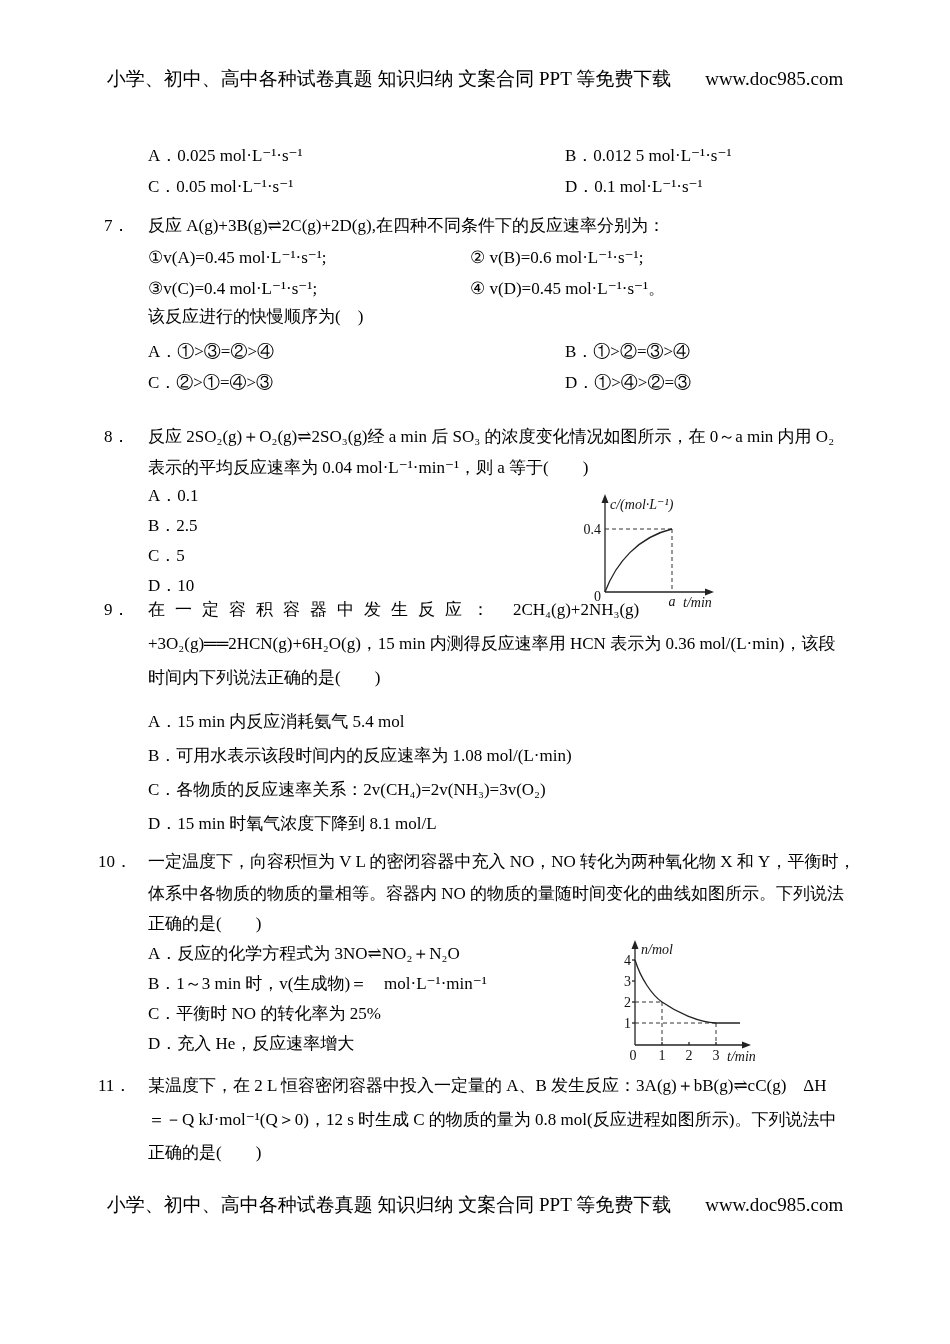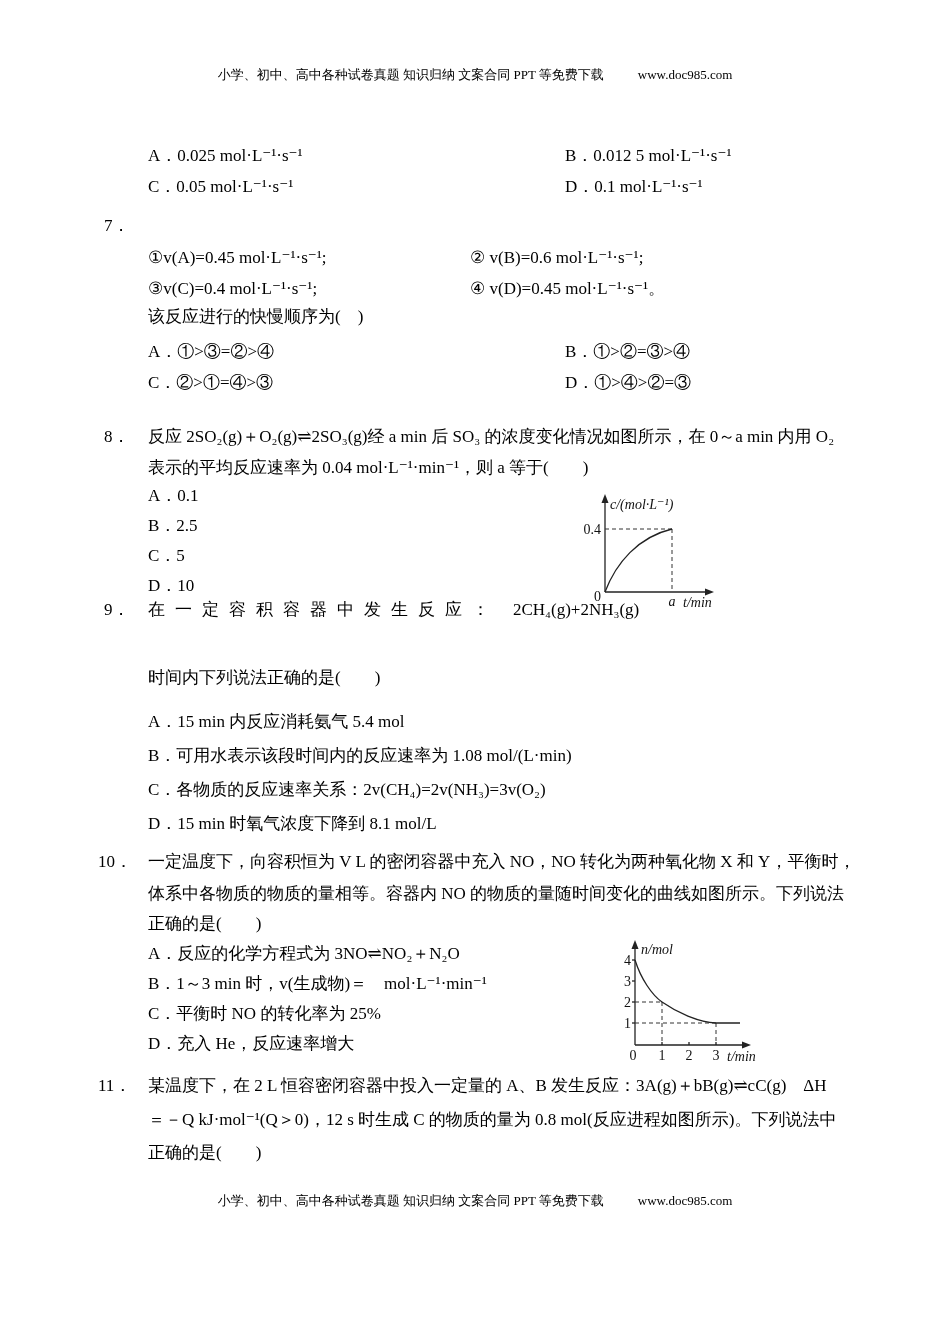--- a/index.html
+++ b/index.html
@@ -2,21 +2,21 @@
 <html><head>
 <meta charset="utf-8">
 <style>
   html,body{margin:0;padding:0;background:#e8e8e8;}
   .page{
     position:relative;width:950px;height:1344px;background:#ffffff;
     font-family:"Liberation Serif","DejaVu Serif",serif;
     font-size:17px;color:#000;overflow:hidden;margin:0 auto;
   }
   .line{position:absolute;white-space:nowrap;line-height:22px;}
-  .hdr{position:absolute;left:0;width:100%;text-align:center;font-size:13px;white-space:nowrap;}
+  .hdr{position:absolute;left:0;width:100%;text-align:center;font-size:19px;white-space:nowrap;}
   .hdr .site{margin-left:34px;}
   .num{position:absolute;white-space:nowrap;line-height:22px;}
   .spaced{letter-spacing:10px;}
   .tail{margin-left:14px;}
   svg{position:absolute;overflow:visible;}
   svg text{font-family:"Liberation Serif","DejaVu Serif",serif;font-size:14px;fill:#111;}
   svg .it{font-style:italic;}
   .stroke{stroke:#222;stroke-width:1.3;fill:none;}
   .dash{stroke:#333;stroke-width:1;fill:none;stroke-dasharray:4 3;}
   .ah{fill:#222;stroke:none;}
@@ -29,20 +29,21 @@
   <div class="hdr" style="top:66px;">
     <span>小学、初中、高中各种试卷真题 知识归纳 文案合同 PPT 等免费下载</span><span class="site">www.doc985.com</span>
   </div>
 
   <div class="line" style="left:148px;top:145px;">A．0.025 mol·L⁻¹·s⁻¹</div>
   <div class="line" style="left:565px;top:145px;">B．0.012 5 mol·L⁻¹·s⁻¹</div>
   <div class="line" style="left:148px;top:176px;">C．0.05 mol·L⁻¹·s⁻¹</div>
   <div class="line" style="left:565px;top:176px;">D．0.1 mol·L⁻¹·s⁻¹</div>
 
   <div class="num" style="left:104px;top:215px;">7．</div>
+  <div class="line" style="left:148px;top:215px;">反应 A(g)+3B(g)⇌2C(g)+2D(g),在四种不同条件下的反应速率分别为：</div>
   <div class="line" style="left:148px;top:247px;">①v(A)=0.45 mol·L⁻¹·s⁻¹;</div>
   <div class="line" style="left:470px;top:247px;">② v(B)=0.6 mol·L⁻¹·s⁻¹;</div>
   <div class="line" style="left:148px;top:278px;">③v(C)=0.4 mol·L⁻¹·s⁻¹;</div>
   <div class="line" style="left:470px;top:278px;">④ v(D)=0.45 mol·L⁻¹·s⁻¹。</div>
   <div class="line" style="left:148px;top:306px;">该反应进行的快慢顺序为(　)</div>
   <div class="line" style="left:148px;top:341px;">A．①&gt;③=②&gt;④</div>
   <div class="line" style="left:565px;top:341px;">B．①&gt;②=③&gt;④</div>
   <div class="line" style="left:148px;top:372px;">C．②&gt;①=④&gt;③</div>
   <div class="line" style="left:565px;top:372px;">D．①&gt;④&gt;②=③</div>
 
@@ -64,20 +65,21 @@
     <path class="stroke" d="M35,99 C46,70 68,44 102,36"></path>
     <text class="it" x="40" y="16">c/(mol·L⁻¹)</text>
     <text x="31" y="41" text-anchor="end">0.4</text>
     <text x="31" y="108" text-anchor="end">0</text>
     <text class="it" x="102" y="113" text-anchor="middle">a</text>
     <text class="it" x="113" y="114">t/min</text>
   </svg>
 
   <div class="num" style="left:104px;top:599px;">9．</div>
   <div class="line" style="left:148px;top:599px;"><span class="spaced">在一定容积容器中发生反应：</span><span class="tail">2CH₄(g)+2NH₃(g)</span></div>
+  <div class="line" style="left:148px;top:633px;">+3O₂(g)══2HCN(g)+6H₂O(g)，15 min 内测得反应速率用 HCN 表示为 0.36 mol/(L·min)，该段</div>
   <div class="line" style="left:148px;top:667px;">时间内下列说法正确的是(　　)</div>
   <div class="line" style="left:148px;top:711px;">A．15 min 内反应消耗氨气 5.4 mol</div>
   <div class="line" style="left:148px;top:745px;">B．可用水表示该段时间内的反应速率为 1.08 mol/(L·min)</div>
   <div class="line" style="left:148px;top:779px;">C．各物质的反应速率关系：2v(CH₄)=2v(NH₃)=3v(O₂)</div>
   <div class="line" style="left:148px;top:813px;">D．15 min 时氧气浓度下降到 8.1 mol/L</div>
 
   <div class="num" style="left:98px;top:851px;">10．</div>
   <div class="line" style="left:148px;top:883px;">体系中各物质的物质的量相等。容器内 NO 的物质的量随时间变化的曲线如图所示。下列说法</div>
   <div class="line" style="left:148px;top:851px;">一定温度下，向容积恒为 V L 的密闭容器中充入 NO，NO 转化为两种氧化物 X 和 Y，平衡时，</div>
   <div class="line" style="left:148px;top:913px;">正确的是(　　)</div>

